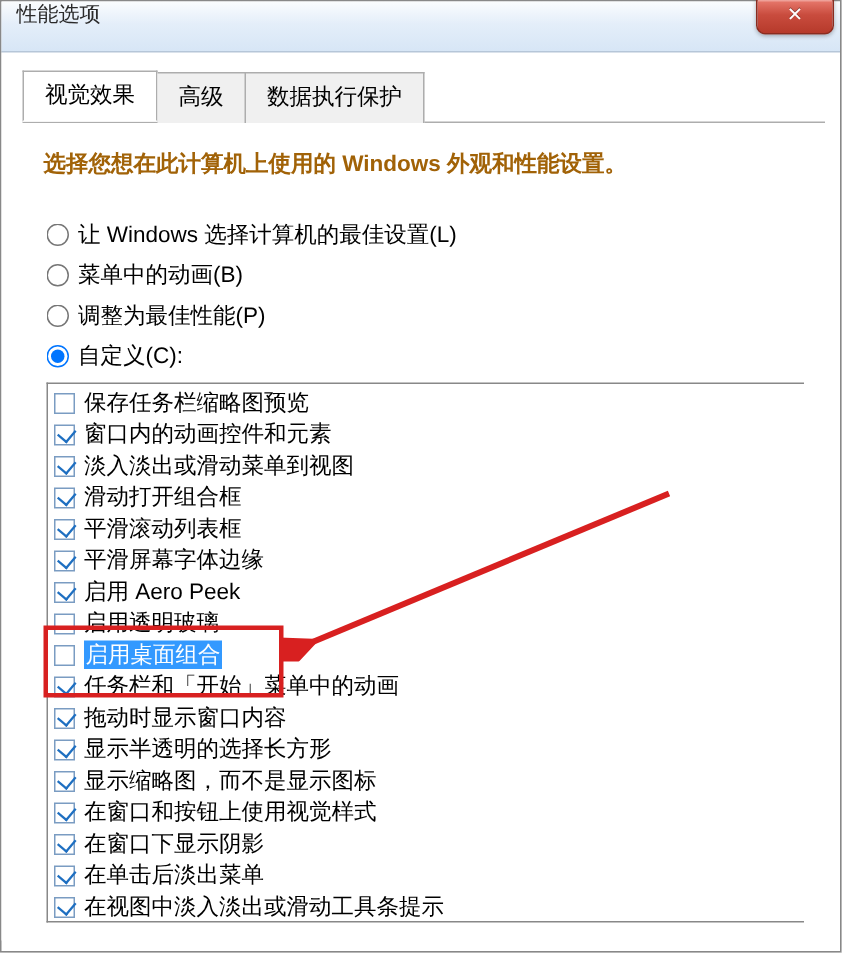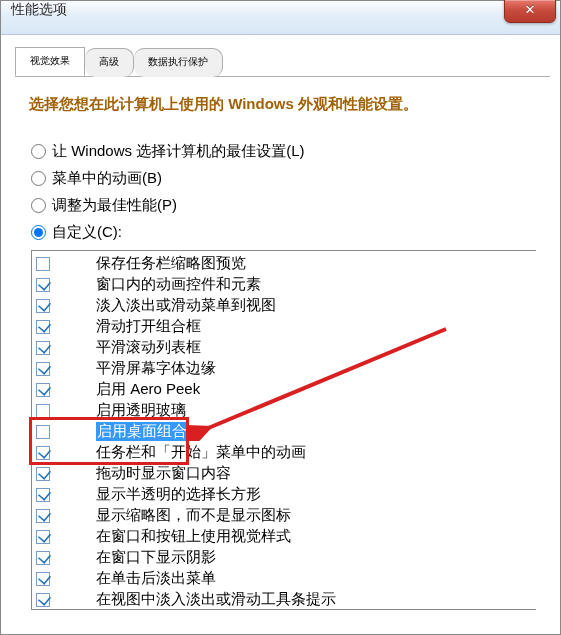--- a/index.html
+++ b/index.html
@@ -59,29 +59,29 @@
     margin-bottom: 18px;
   }
   .tab {
     padding: 6px 14px 6px 14px;
     border: 1px solid #adadad;
     border-bottom: none;
     background: #f0f0f0;
     margin-right: 0px;
     position: relative;
     top: 1px;
-    font-size: 10px;
+    font-size: 15px;
   }
   .tab.active {
     background: #fff;
     border-bottom: 1px solid #fff;
     top: 0;
     padding-bottom: 7px;
   }
-  .tab:not(.active) { border-left: none; border-radius: 10px; }
+  .tab:not(.active) { border-left: none; }
   .tab:first-child { border-left: 1px solid #adadad; }
   .desc {
     font-size: 15px;
     color: #a16207;
     margin: 0 0 28px 14px;
     font-weight: bold;
   }
   .radios { margin-left: 16px; }
   .radio-row {
     display: flex;
@@ -104,21 +104,20 @@
   .checklist {
     padding: 2px 0 0 2px;
   }
   .check-row {
     display: flex;
     align-items: center;
     height: 21px;
     font-size: 15px;
     padding-left: 2px;
     position: relative;
-    gap: 40px;
   }
   .check-row .cb {
     width: 14px; height: 14px;
     border: 1px solid #7a9cc2;
     margin-right: 6px;
     background: #fff;
     position: relative;
     flex-shrink: 0;
   }
   .check-row .cb.checked::after {

